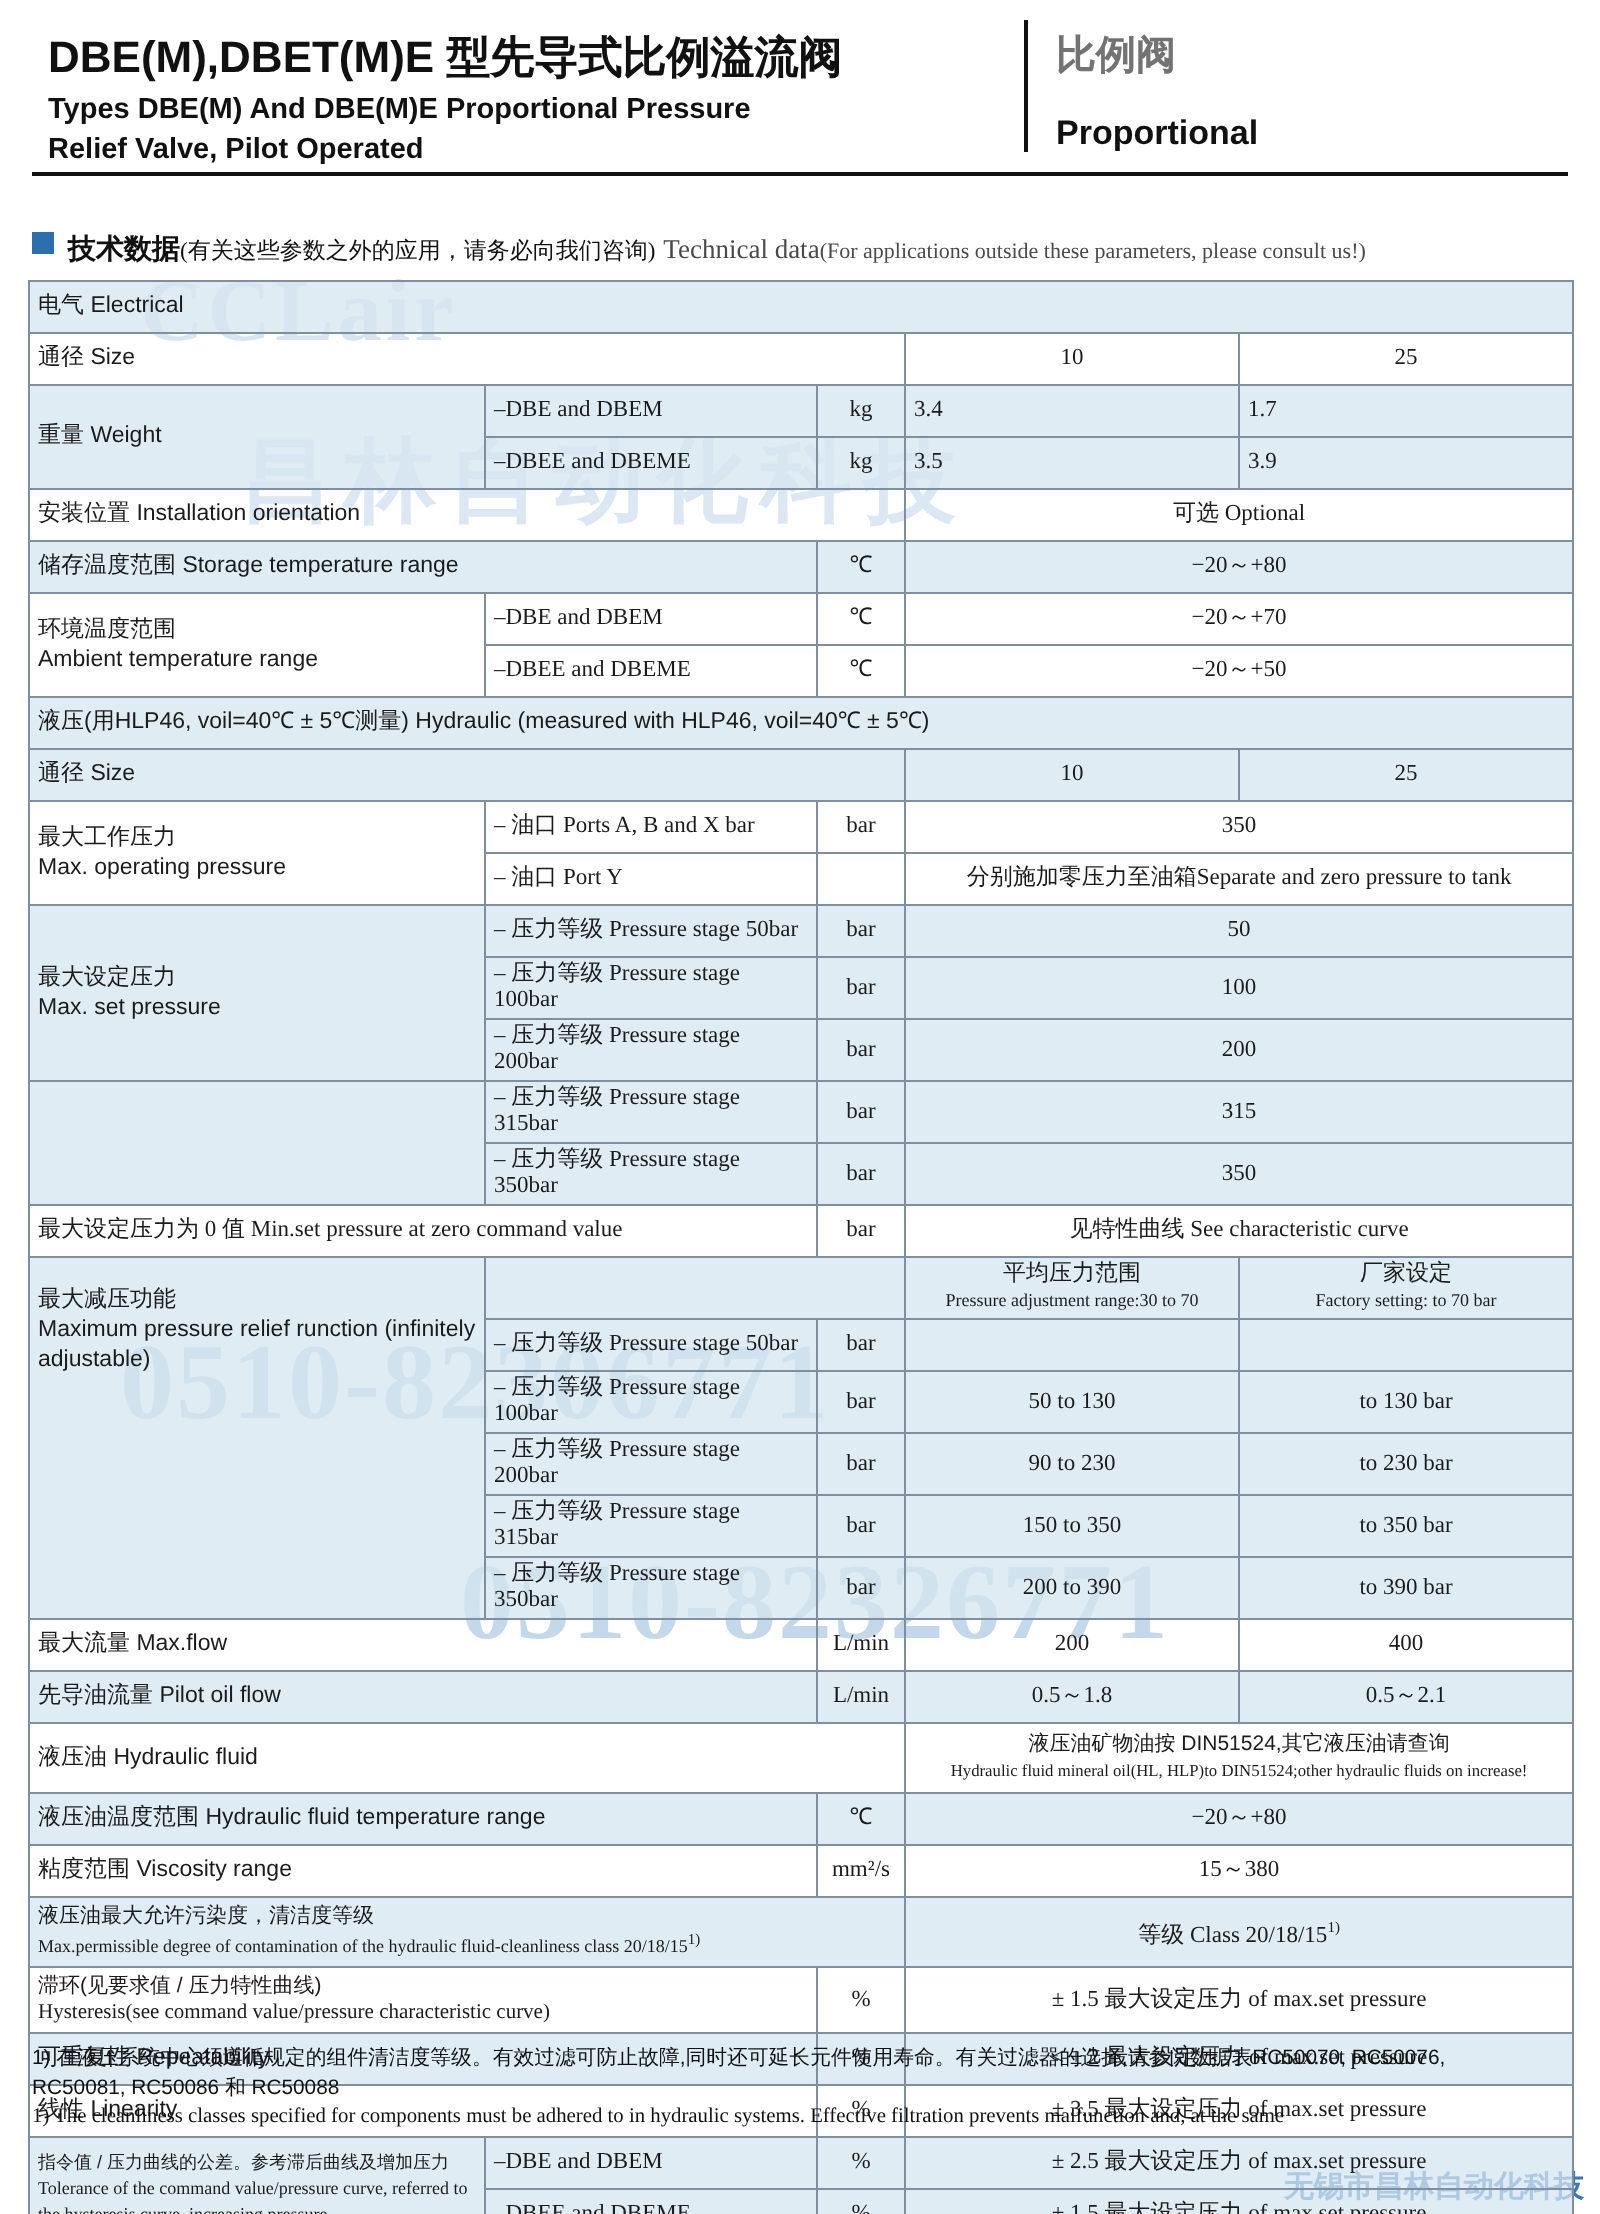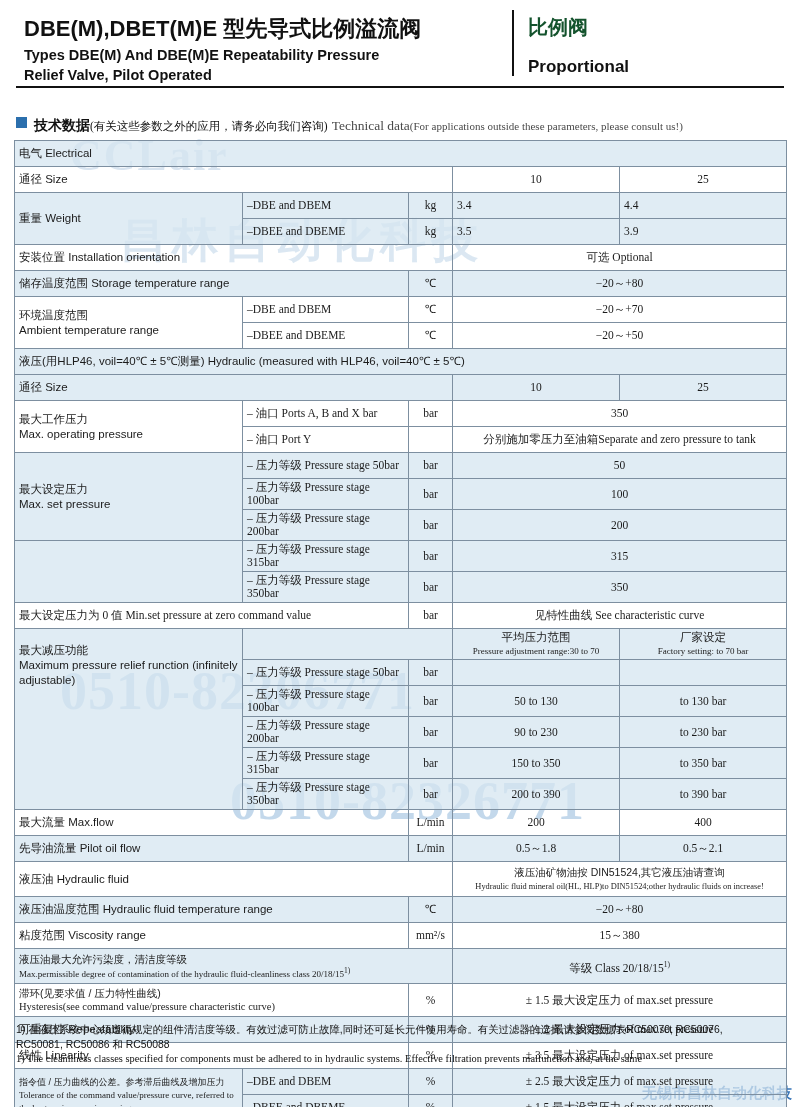--- a/index.html
+++ b/index.html
@@ -30,21 +30,21 @@
   .wm4{left:230px;top:770px;}
   .wm-foot{right:8px;bottom:4px;color:#2f6fb5;font-size:15px;font-weight:bold;font-family:"Liberation Sans",sans-serif;opacity:.95;}
 
   
   .header{position:absolute;left:0;top:0;width:800px;height:72px;}
   .hdr-left{position:absolute;left:24px;top:14px;width:470px;}
   .hdr-cn{font-family:"Liberation Sans",sans-serif;font-weight:bold;font-size:22px;letter-spacing:0px;color:#111;}
   .hdr-en{font-family:"Liberation Sans",sans-serif;font-weight:bold;font-size:14.5px;line-height:16.5px;color:#111;margin-top:3px;}
   .hdr-divider{position:absolute;left:512px;top:10px;width:2px;height:66px;background:#111;}
   .hdr-right{position:absolute;left:528px;top:14px;}
-  .hdr-r-cn{font-family:Liberation Sans, sans-serif;font-weight:bold;font-size:20px;color:#14532d;}
+  .hdr-r-cn{font-family:Liberation Sans, sans-serif;font-weight:bold;font-size:20px;color:#737373;}
   .hdr-r-en{font-family:"Liberation Sans",sans-serif;font-weight:bold;font-size:17px;color:#111;margin-top:16px;}
   .hdr-rule{position:absolute;left:16px;top:86px;width:768px;height:2px;background:#111;}
 
   
   .sect{position:absolute;left:16px;top:116px;width:768px;height:24px;}
   .sect-sq{display:inline-block;width:11px;height:11px;background:#2b6fad;margin-right:7px;vertical-align:2px;}
   .sect-cn{font-family:"Liberation Sans",sans-serif;font-weight:bold;font-size:14px;color:#111;}
   .sect-cn-sub{font-size:11.5px;font-weight:normal;font-family:"Liberation Serif",serif;color:#111;}
   .sect-en{font-size:13.5px;color:#4a4a4a;}
   .sect-en-sub{font-size:11px;color:#4a4a4a;}
@@ -87,21 +87,21 @@
 
   <div class="wm wm-big wm1">CCLair</div>
   <div class="wm wm-cn wm2">昌林自动化科技</div>
   <div class="wm wm-phone wm3">0510-82306771</div>
   <div class="wm wm-phone wm4">0510-82326771</div>
   <div class="wm wm-foot">无锡市昌林自动化科技</div>
 
   <div class="header">
     <div class="hdr-left">
       <div class="hdr-cn">DBE(M),DBET(M)E 型先导式比例溢流阀</div>
-      <div class="hdr-en">Types DBE(M) And DBE(M)E Repeatability Pressure</div>
+      <div class="hdr-en">Types DBE(M) And DBE(M)E Proportional Pressure</div>
       <div class="hdr-en">Relief Valve, Pilot Operated</div>
     </div>
     <div class="hdr-divider"></div>
     <div class="hdr-right">
       <div class="hdr-r-cn">比例阀</div>
       <div class="hdr-r-en">Proportional</div>
     </div>
     <div class="hdr-rule"></div>
   </div>
 
@@ -125,21 +125,21 @@
       <tr>
         <td class="cn c-lbl" colspan="3">通径 Size</td>
         <td class="center">10</td>
         <td class="center">25</td>
       </tr>
       <tr>
         <td class="band cn c-lbl" rowspan="2">重量 Weight</td>
         <td class="band">–DBE and DBEM</td>
         <td class="band center">kg</td>
         <td class="band">3.4</td>
-        <td class="band">4.4</td>
+        <td class="band">1.7</td>
       </tr>
       <tr>
         <td class="band">–DBEE and DBEME</td>
         <td class="band center">kg</td>
         <td class="band">3.5</td>
         <td class="band">3.9</td>
       </tr>
       <tr>
         <td class="cn c-lbl" colspan="3">安装位置  Installation orientation</td>
         <td class="center" colspan="2">可选 Optional</td>

